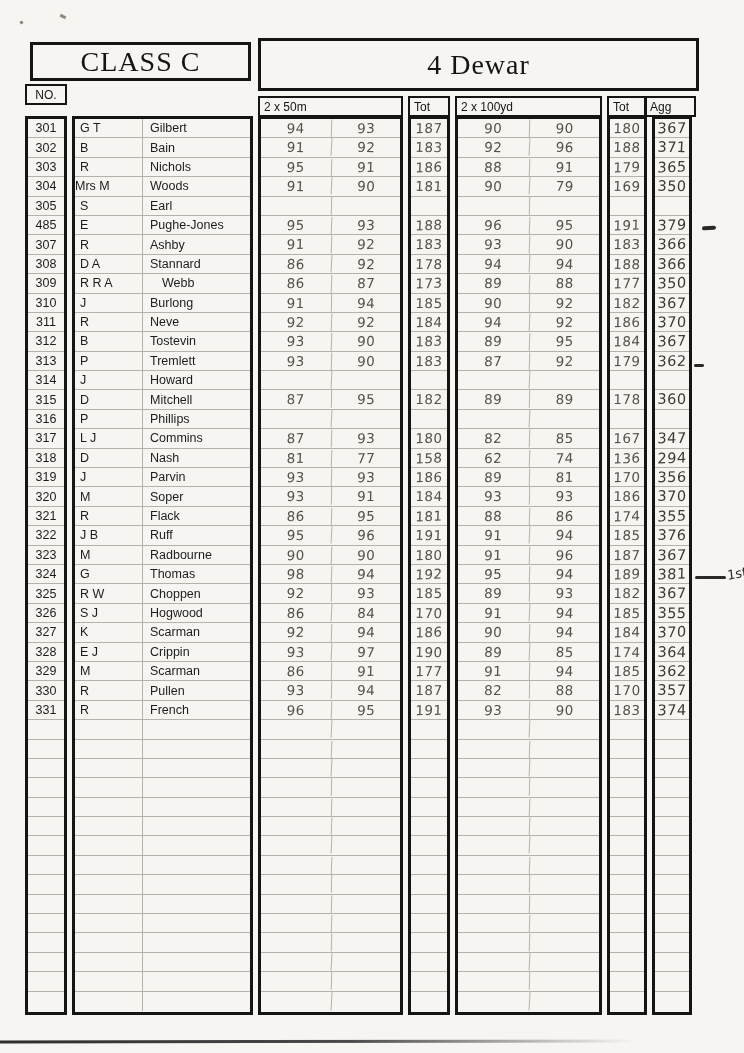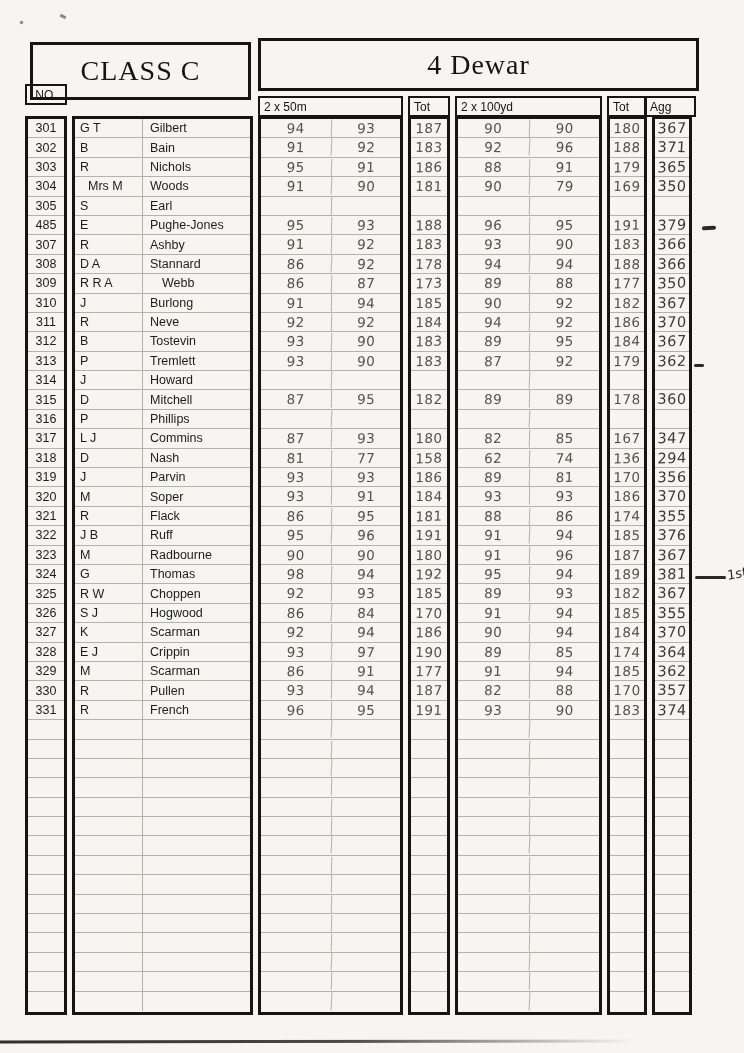--- a/index.html
+++ b/index.html
@@ -93,21 +93,21 @@
   .speck { position: absolute; background: #8a8880; }
 </style>
 </head>
 <body>
 
 <div class="sheet">
 
   <div class="speck" style="left:60px;top:15px;width:6px;height:3px;transform:rotate(25deg)"></div>
   <div class="speck" style="left:20px;top:21px;width:3px;height:3px;transform:rotate(-30deg)"></div>
 
-  <div class="box title-box" style="left:30px;top:42px;width:221px;height:58px">
+  <div class="box title-box" style="left:30px;top:42px;width:221px;height:39px">
     <span class="title-text">CLASS C</span>
   </div>
   <div class="box title-box" style="left:258px;top:38px;width:441px;height:53px">
     <span class="title-text">4 Dewar</span>
   </div>
 
   <div class="box hdr-box hdr-center" style="left:25px;top:84px;width:42px;height:21px">
     <span>NO.</span>
   </div>
   <div class="box hdr-box" style="left:258px;top:96px;width:145px;height:21px">
@@ -273,21 +273,21 @@
       </div>
       <div class="brow">
         <div class="c printed" style="width:67px;padding-left:5px">B</div>
         <div class="c printed div-l" style="flex:1;padding-left:7px">Bain</div>
       </div>
       <div class="brow">
         <div class="c printed" style="width:67px;padding-left:5px">R</div>
         <div class="c printed div-l" style="flex:1;padding-left:7px">Nichols</div>
       </div>
       <div class="brow">
-        <div class="c printed" style="width:67px;padding-left:13px">Mrs M</div>
+        <div class="c printed" style="width:67px;padding-left:0">Mrs M</div>
         <div class="c printed div-l" style="flex:1;padding-left:7px">Woods</div>
       </div>
       <div class="brow">
         <div class="c printed" style="width:67px;padding-left:5px">S</div>
         <div class="c printed div-l" style="flex:1;padding-left:7px">Earl</div>
       </div>
       <div class="brow">
         <div class="c printed" style="width:67px;padding-left:5px">E</div>
         <div class="c printed div-l" style="flex:1;padding-left:7px">Pughe-Jones</div>
       </div>

